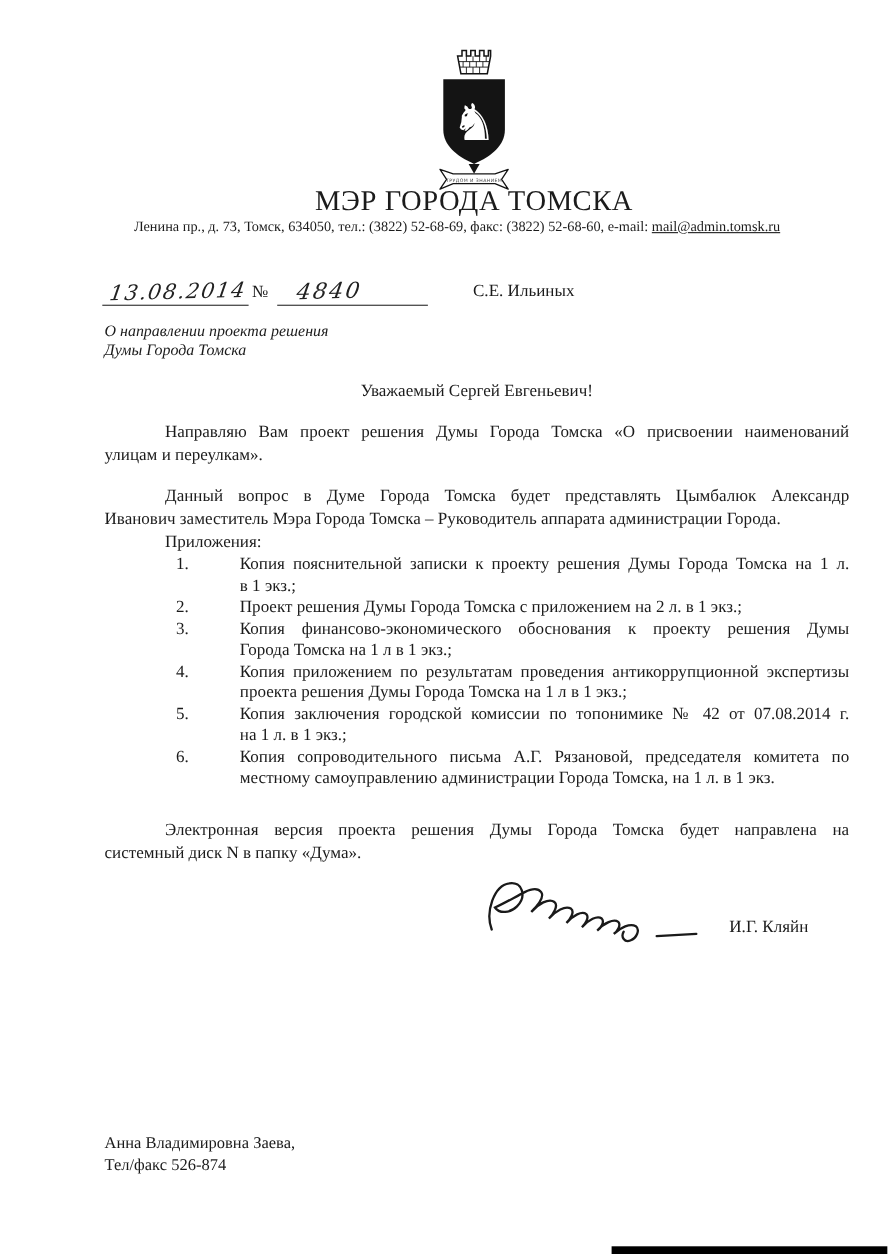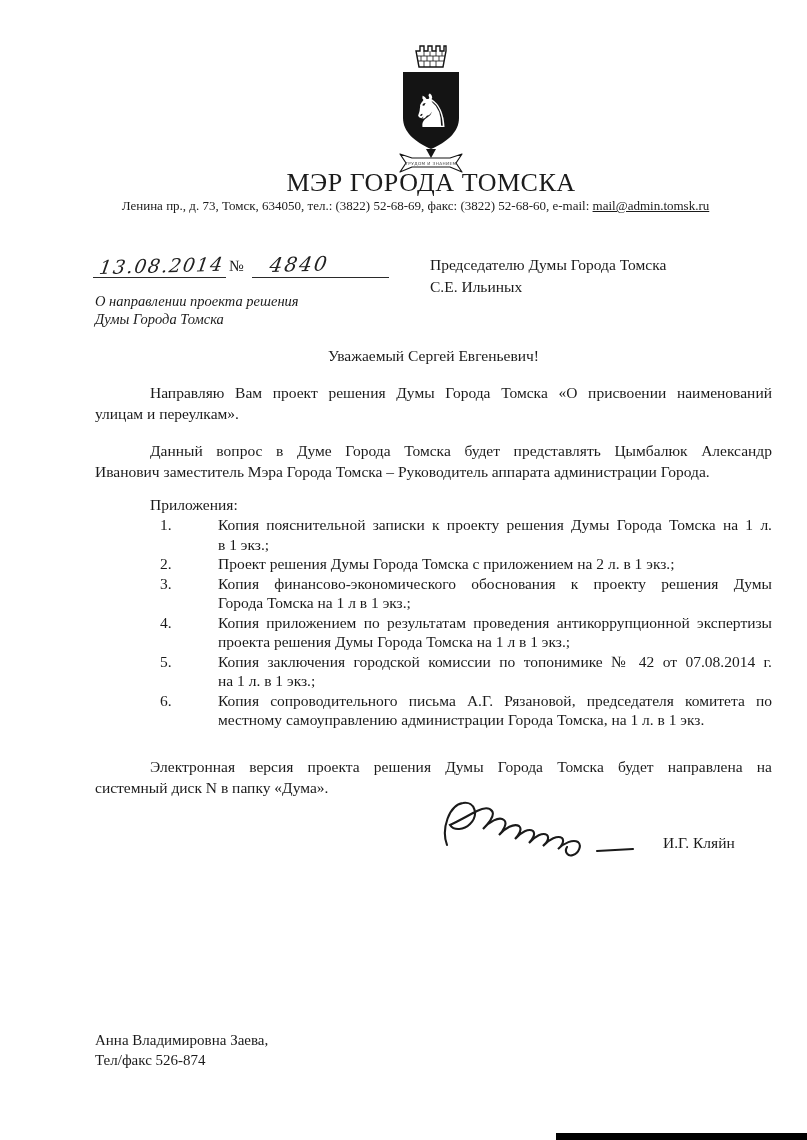--- a/index.html
+++ b/index.html
@@ -35,21 +35,21 @@
   .recipient { top:254px; left:430px; font-size:15.5px; line-height:21.5px; }
   .subject   { top:293px; left:95px;  font-size:14.5px; line-height:17.5px; font-style:italic; }
 
   
   .bodycol { top:345px; left:95px; width:677px; font-size:15.5px; }
   .salutation { text-align:center; line-height:22px; }
   .para { margin:0; line-height:21px; }
   .para.p1 { margin-top:15px; }
   .para.p2 { margin-top:16px; }
   .para.closing { margin-top:26px; }
-  .att-label { margin-top:12px; line-height:21px; text-indent:55px; }
+  .att-label { line-height:21px; text-indent:55px; }
   .att-list { line-height:19.5px; }
   .att-item { display:flex; padding-left:65px; }
   .att-num { width:58px; flex:none; }
   .att-text { flex:1; }
   .jline { text-align:justify; text-align-last:justify;font-family:Liberation Serif, serif; }
   .lline { text-align:left; }
   .ind { text-indent:55px; }
 
   
   .sig-svg { top:793px; left:437px; }
@@ -85,21 +85,20 @@
   <div class="abs contact-line"><span>Ленина пр., д. 73, Томск, 634050, тел.: (3822) 52-68-69, факс: (3822) 52-68-60, e-mail: </span><a class="email">mail@admin.tomsk.ru</a></div>
 
 
   <span class="abs hand hand-date">13.08.2014</span>
   <span class="abs rule rule-date"></span>
   <span class="abs no-sign">№</span>
   <span class="abs rule rule-num"></span>
   <span class="abs hand hand-num">4840</span>
 
   <div class="abs recipient">
-    <div>Председателю Думы Города Томска</div>
     <div>С.Е. Ильиных</div>
   </div>
 
   <div class="abs subject">
     <div>О направлении проекта решения</div>
     <div>Думы Города Томска</div>
   </div>
 
   <div class="abs bodycol">
     <div class="salutation">Уважаемый Сергей Евгеньевич!</div>

